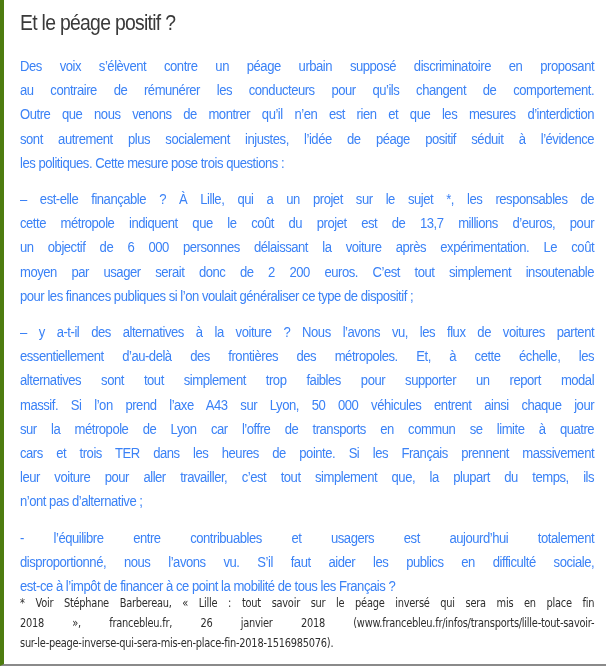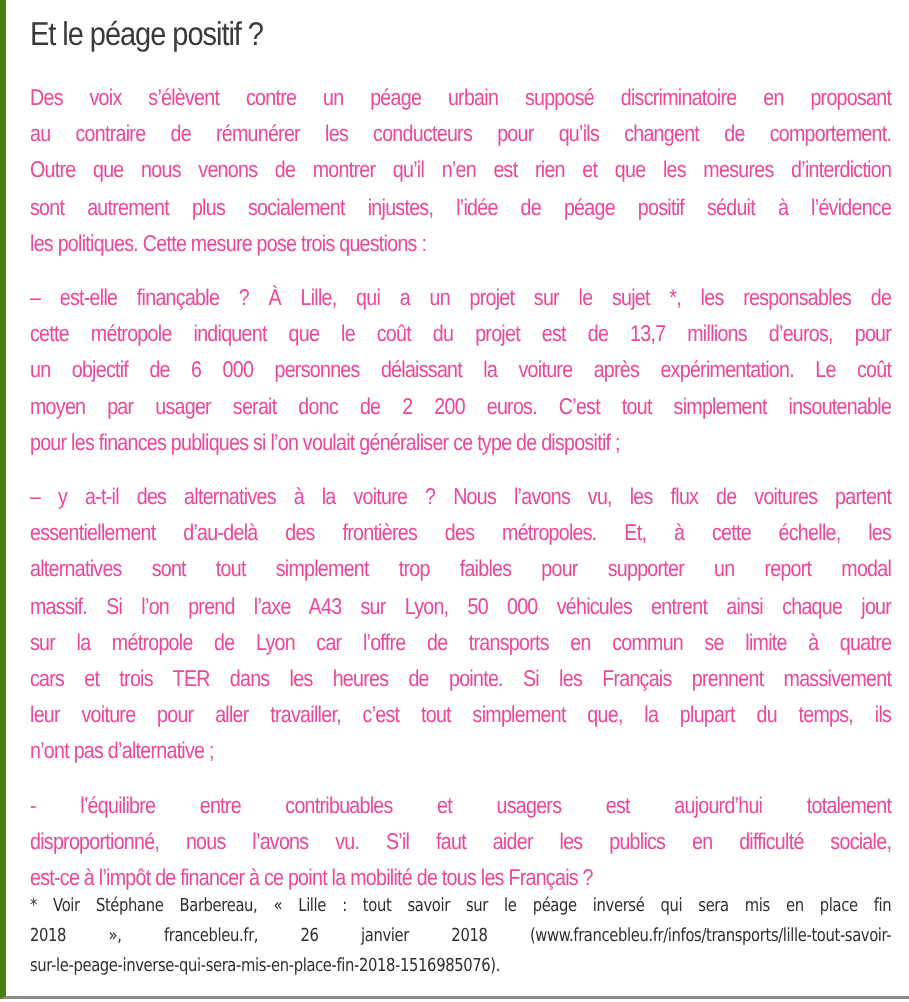--- a/index.html
+++ b/index.html
@@ -38,21 +38,21 @@
       white-space: nowrap;
     }
     .body-text {
       position: absolute;
       left: 16px;
       top: 54px;
       width: 574px;
       font-family: "Liberation Sans", sans-serif;
       font-size: 15.2px;
       line-height: 24.2px;
-      color: #ec4899;
+      color: #3b82f6;
       letter-spacing: -0.55px;
     }
     .para {
       margin: 0 0 12px 0;
       text-align: justify;
       text-align-last: left;
     }
     .line {
       display: block;
       white-space: nowrap;

